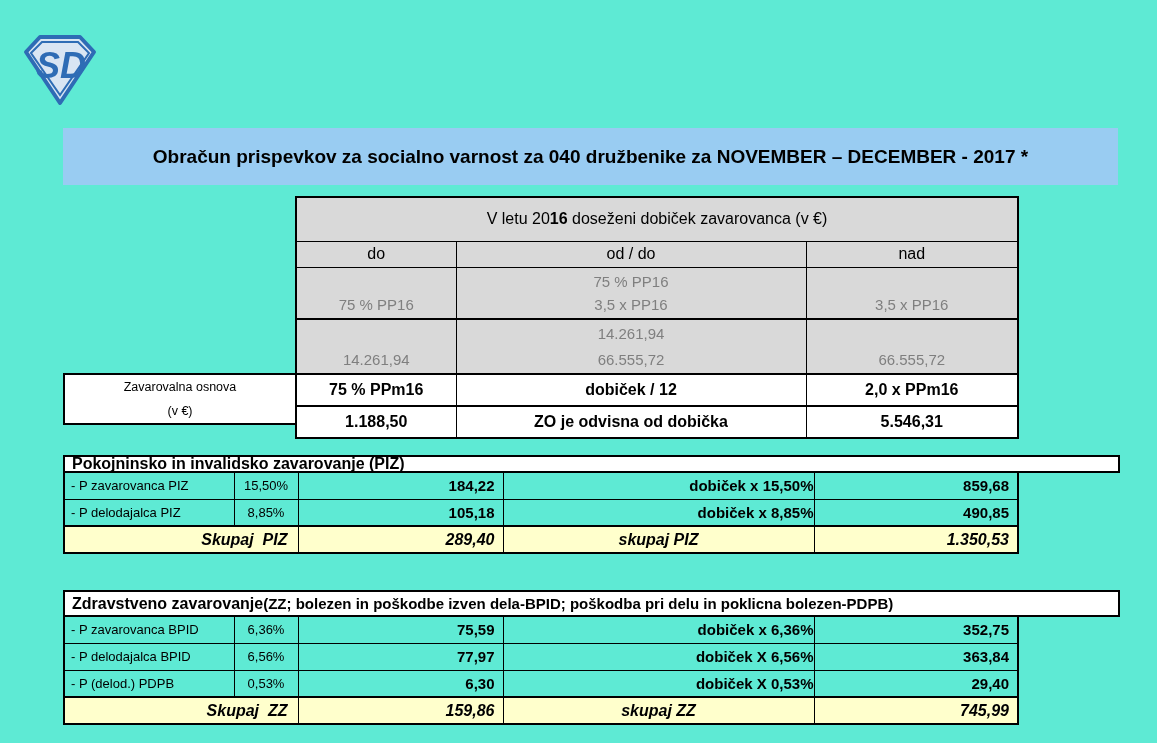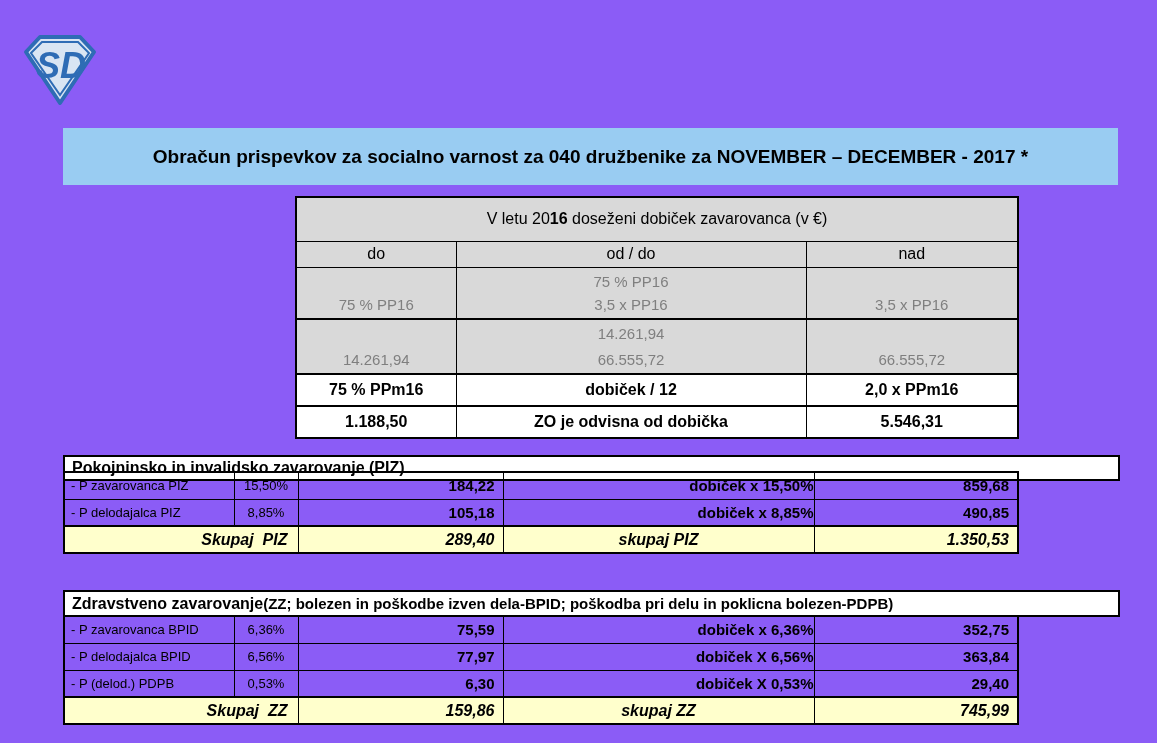--- a/index.html
+++ b/index.html
@@ -1,17 +1,17 @@
 <!DOCTYPE html>
 <html style="--title-bar-bg: #99CCF2; --table-gray-bg: #D9D9D9; --gray-text: #7F7F7F; --total-row-bg: #FFFFCC; --logo-blue: #2E6CB5;"><head>
 <meta charset="utf-8">
 <style>
   html,body { margin:0; padding:0; background:#fff; }
   .page {
-    position:relative; width:1157px; height:743px; background:#8b5cf6;
+    position:relative; width:1157px; height:743px; background:#5eead4;
     font-family:"Liberation Sans","DejaVu Sans",sans-serif; color:#000; overflow:hidden;
   }
 
   
   .logo { position:absolute; left:22px; top:34px; width:76px; height:72px; }
 
   
   .title-bar {
     position:absolute; left:63px; top:128px; width:1055px; height:57px;
     background:var(--title-bar-bg,#99CCF2);
@@ -40,21 +40,21 @@
     display:flex; flex-direction:column; justify-content:space-around; align-items:center;
     font-size:12.5px; background:#fff;
   }
 
   
   .section-header {
     position:absolute; left:63px; width:1057px; border:2px solid #000; box-sizing:border-box;
     display:flex; align-items:center; padding-left:7px; background:#fff; font-weight:bold;
     white-space:nowrap; overflow:hidden;
   }
-  .piz-header { top:455px; height:26px; font-size:16px; }
+  .piz-header { top:455px; height:18px; font-size:16px; }
   .zz-header  { top:590px; height:27px; font-size:15px; }
   .zz-header .zz-bold { font-size:16px; }
 
   .contrib-table { position:absolute; left:63px; border:2px solid #000; }
   .contrib-table td { border:1px solid #000; vertical-align:middle; padding:0; box-sizing:border-box; overflow:hidden; }
   .contrib-table tr td { height:27px; }
   .c-label   { font-size:13px; text-align:left; padding-left:6px !important; }
   .c-rate    { font-size:13px; text-align:center; }
   .c-amt     { font-weight:bold; font-size:15px; text-align:right; padding-right:8px !important;margin-left:12px; }
   .c-formula { font-weight:bold; font-size:15px; text-align:right; }
@@ -123,20 +123,24 @@
         <td>2,0 x PPm16</td>
       </tr>
       <tr class="value-row thick-top">
         <td>1.188,50</td>
         <td>ZO je odvisna od dobička</td>
         <td>5.546,31</td>
       </tr>
     </tbody>
   </table>
 
+  <div class="base-label-box">
+    <div>Zavarovalna osnova</div>
+    <div>(v €)</div>
+  </div>
 
   <div class="section-header piz-header">
     <span>Pokojninsko in invalidsko zavarovanje (PIZ)</span>
   </div>
   <table class="contrib-table piz-table">
     <colgroup>
         <col style="width:170px">
         <col style="width:64px">
         <col style="width:205px">
         <col style="width:311px">

